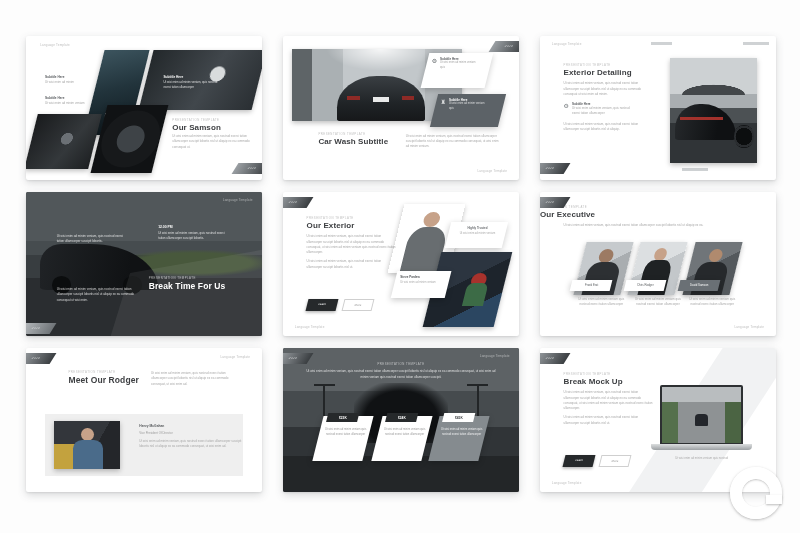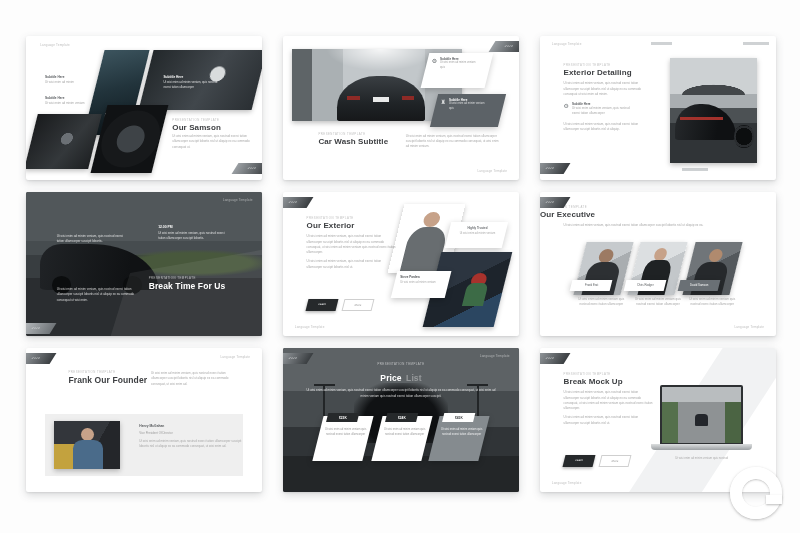--- a/index.html
+++ b/index.html
@@ -247,21 +247,21 @@
     <div class="lang" style="right:5%;bottom:5%;">Language Template</div>
   </div>
 
   <div class="slide">
     <div class="tab tl">
           <span>2019</span>
         </div>
     <div class="lang" style="right:5%;top:5%;">Language Template</div>
     <div style="position:absolute;left:18%;top:15%;">
       <div class="eyebrow">PRESENTATION TEMPLATE</div>
-      <div class="h" style="font-size:8.5px;">Frank Our Founder</div>
+      <div class="h" style="font-size:8.5px;">Meet Our Rodger</div>
     </div>
     <div class="p" style="position:absolute;left:53%;top:16%;width:38%;">Ut wisi enim ad minim veniam, quis nostrud exerci tation ullamcorper suscipit lobortis nisl ut aliquip ex ea commodo consequat, ut wisi enim ad.</div>
     <div style="position:absolute;left:8%;top:46%;width:84%;height:43%;background:#efefef;"></div>
     <div class="img" style="left:12%;top:51%;width:28%;height:33%;background:linear-gradient(120deg,#33363b 0 60%,#24262a 60%);">
       <div style="position:absolute;left:0;bottom:0;width:34%;height:52%;background:#c3a23e;"></div>
       <div style="position:absolute;left:40%;top:14%;width:20%;height:28%;border-radius:50%;background:#c7a289;"></div>
       <div style="position:absolute;left:28%;top:40%;width:46%;height:60%;background:#4a6b8a;border-radius:30% 30% 0 0;"></div>
     </div>
     <div style="position:absolute;left:48%;top:53%;width:44%;">
       <div style="font-size:3.3px;font-weight:bold;color:#55585b;">Henry McGahan</div>
@@ -277,24 +277,20 @@
       <div style="position:absolute;left:13%;top:25%;width:9%;height:1.5%;background:#222527;"></div>
       <div style="position:absolute;right:17%;top:26%;width:1%;height:24%;background:#222527;"></div>
       <div style="position:absolute;right:13%;top:25%;width:9%;height:1.5%;background:#222527;"></div>
     </div>
     <div class="tab tl">
           <span>2019</span>
         </div>
     <div class="lang dark-lang" style="right:4%;top:4%;">Language Template</div>
     <div style="position:absolute;left:0;top:10%;width:100%;text-align:center;">
       <div class="eyebrow" style="color:rgba(255,255,255,.6);">PRESENTATION TEMPLATE</div>
-      <div style="margin-top:1px;">
-        <span class="h white" style="font-size:8.5px;">Price</span>
-        <span class="h" style="font-size:8.5px;color:rgba(255,255,255,.35);">List</span>
-      </div>
       <div class="p white" style="margin:3px auto 0;width:82%;">Ut wisi enim ad minim veniam, quis nostrud exerci tation ullamcorper suscipit lobortis nisl ut aliquip ex ea commodo consequat, ut wisi enim ad minim veniam quis nostrud exerci tation ullamcorper suscipit.</div>
     </div>
     <div class="card skew" style="left:15%;top:47%;width:21%;height:31%;">
       <div style="position:absolute;left:8%;top:-6%;width:62%;height:20%;background:#26292b;display:flex;align-items:center;justify-content:center;">
         <span style="transform:skewX(14deg);font-size:3.2px;font-weight:bold;color:#fff;">$23K</span>
       </div>
       <div style="transform:skewX(14deg);padding:12px 4px 0;font-size:2.7px;line-height:1.8;color:#9a9a9a;text-align:center;">Ut wisi enim ad minim veniam quis nostrud exerci tation ullamcorper</div>
     </div>
     <div class="card skew" style="left:40%;top:47%;width:21%;height:31%;">
       <div style="position:absolute;left:8%;top:-6%;width:62%;height:20%;background:#26292b;display:flex;align-items:center;justify-content:center;">

